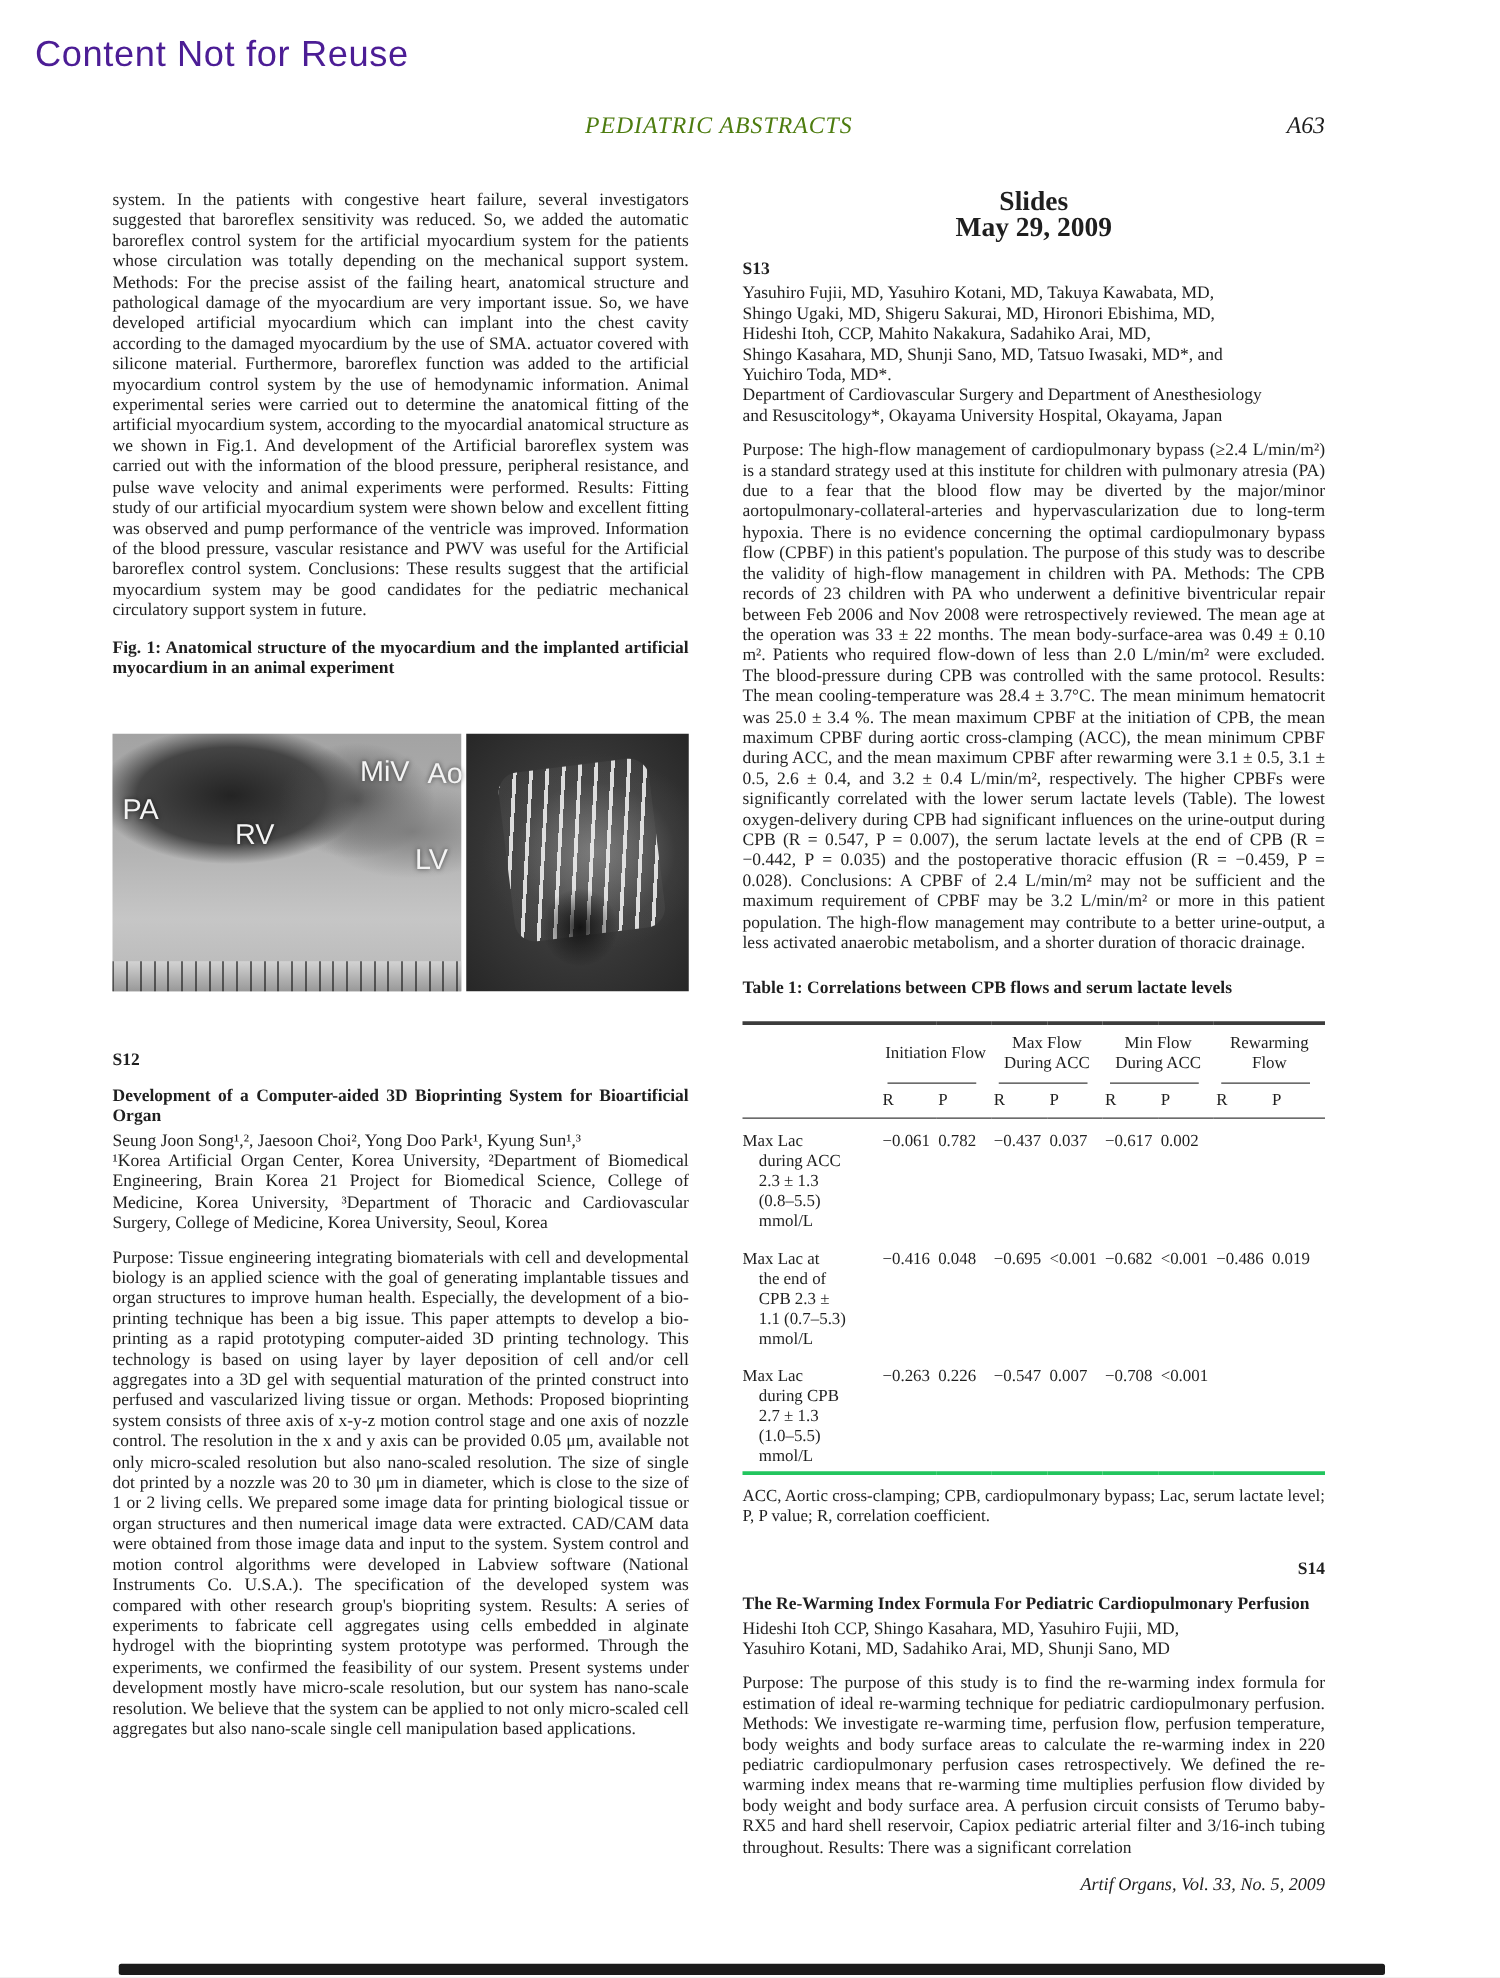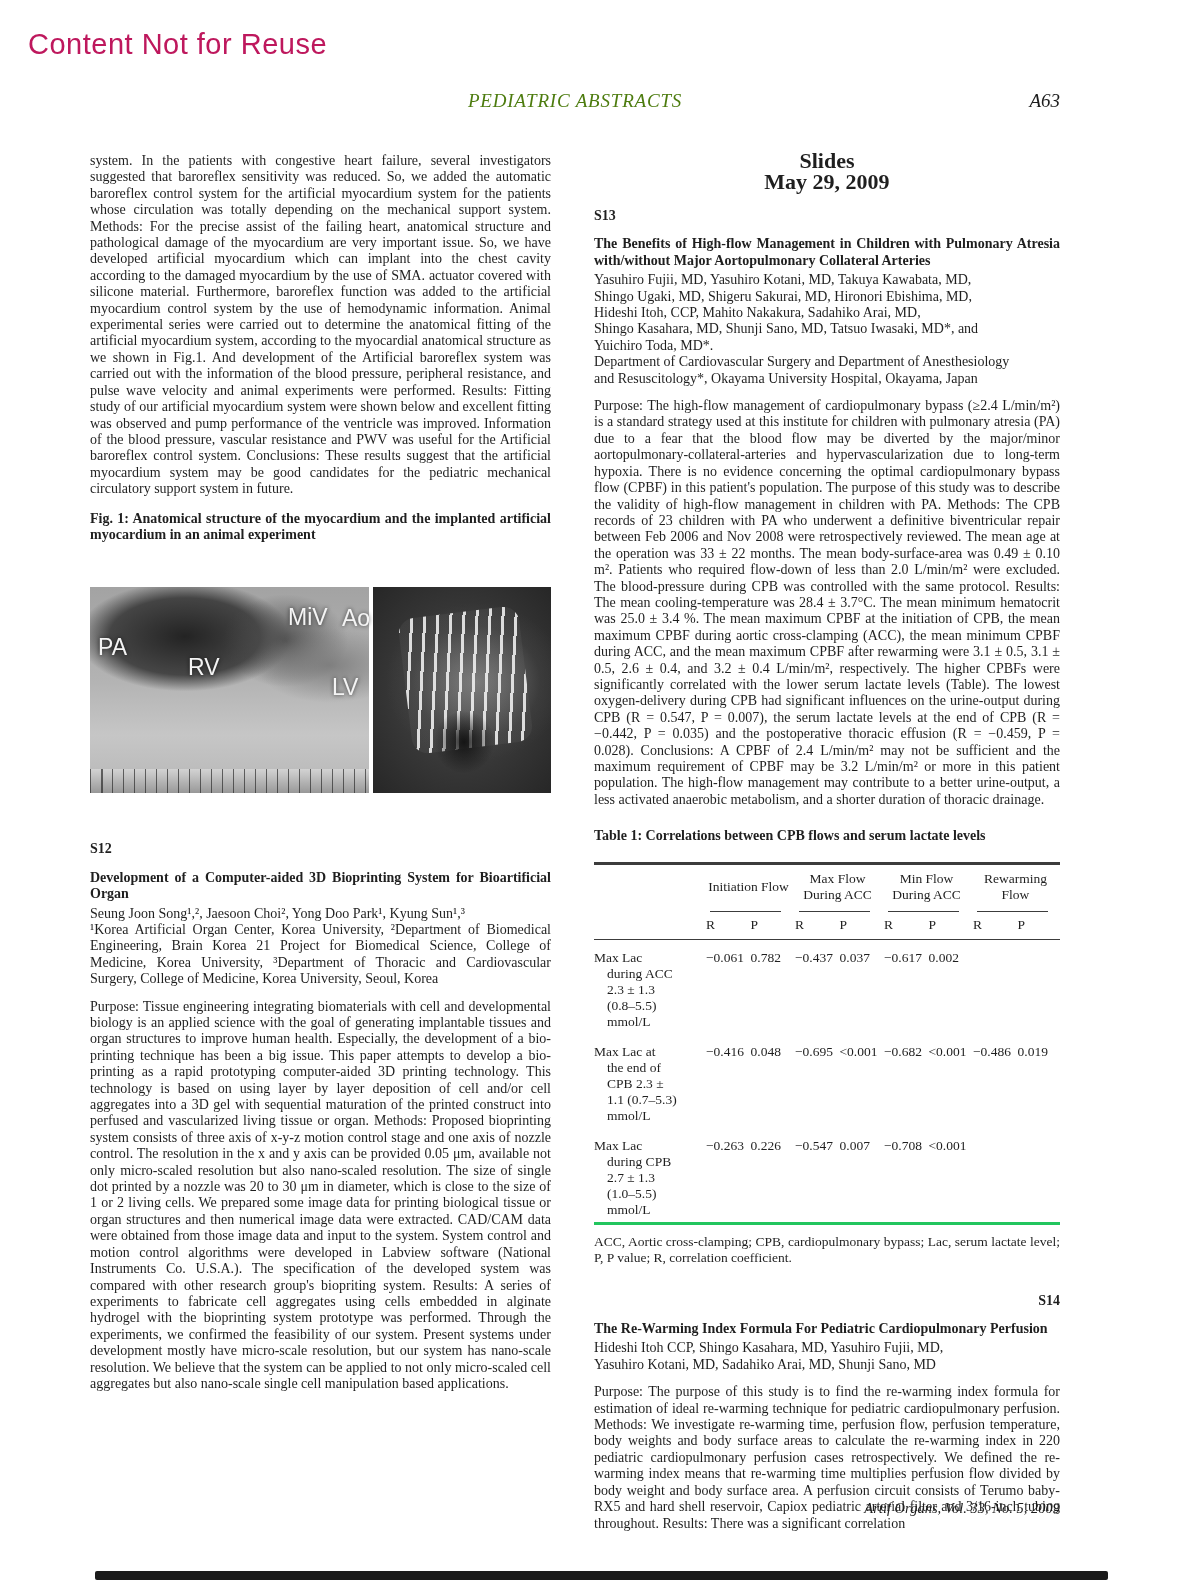--- a/index.html
+++ b/index.html
@@ -1,19 +1,19 @@
 <!DOCTYPE html>
 <html><head>
 <meta charset="utf-8">
 <style>
   html,body{margin:0;padding:0;background:#e8e8e8;}
   .page{position:relative;width:1200px;height:1582px;background:#ffffff;overflow:hidden;
         font-family:"Liberation Serif", serif;color:#1f1f1f;}
   .watermark{position:absolute;left:28px;top:28px;font-family:"Liberation Sans",sans-serif;
-             font-size:29px;color:#be185d;letter-spacing:.5px;text-align:center;}
+             font-size:29px;color:#4c1d95;letter-spacing:.5px;text-align:center;}
   .runhead{position:absolute;left:90px;top:90px;width:970px;}
   .runhead-title{text-align:center;font-style:italic;font-size:19px;letter-spacing:.8px;color:#4d7c0f;}
   .runhead-page{position:absolute;right:0;top:0;font-style:italic;font-size:19px;color:#1d1d1d;}
 
   .col{position:absolute;font-size:14px;line-height:16.4px;}
   .col-left{left:90px;top:153px;width:461px;}
   .col-right{left:594px;top:150px;width:466px;}
 
   .para{text-align:justify;}
   .b{font-weight:400;}
@@ -114,21 +114,20 @@
 
   <div class="col col-right">
 
     <div class="session">
       <div>Slides</div>
       <div>May 29, 2009</div>
     </div>
 
     <div>
       <div class="sec-id mt28">S13</div>
-      <div class="abs-title">The Benefits of High-flow Management in Children with Pulmonary Atresia with/without Major Aortopulmonary Collateral Arteries</div>
       <div class="author-line mt3">
           <div>Yasuhiro Fujii, MD, Yasuhiro Kotani, MD, Takuya Kawabata, MD,</div>
           <div>Shingo Ugaki, MD, Shigeru Sakurai, MD, Hironori Ebishima, MD,</div>
           <div>Hideshi Itoh, CCP, Mahito Nakakura, Sadahiko Arai, MD,</div>
           <div>Shingo Kasahara, MD, Shunji Sano, MD, Tatsuo Iwasaki, MD*, and</div>
           <div>Yuichiro Toda, MD*.</div>
         </div>
       <div class="author-line">
           <div>Department of Cardiovascular Surgery and Department of Anesthesiology</div>
           <div>and Resuscitology*, Okayama University Hospital, Okayama, Japan</div>

